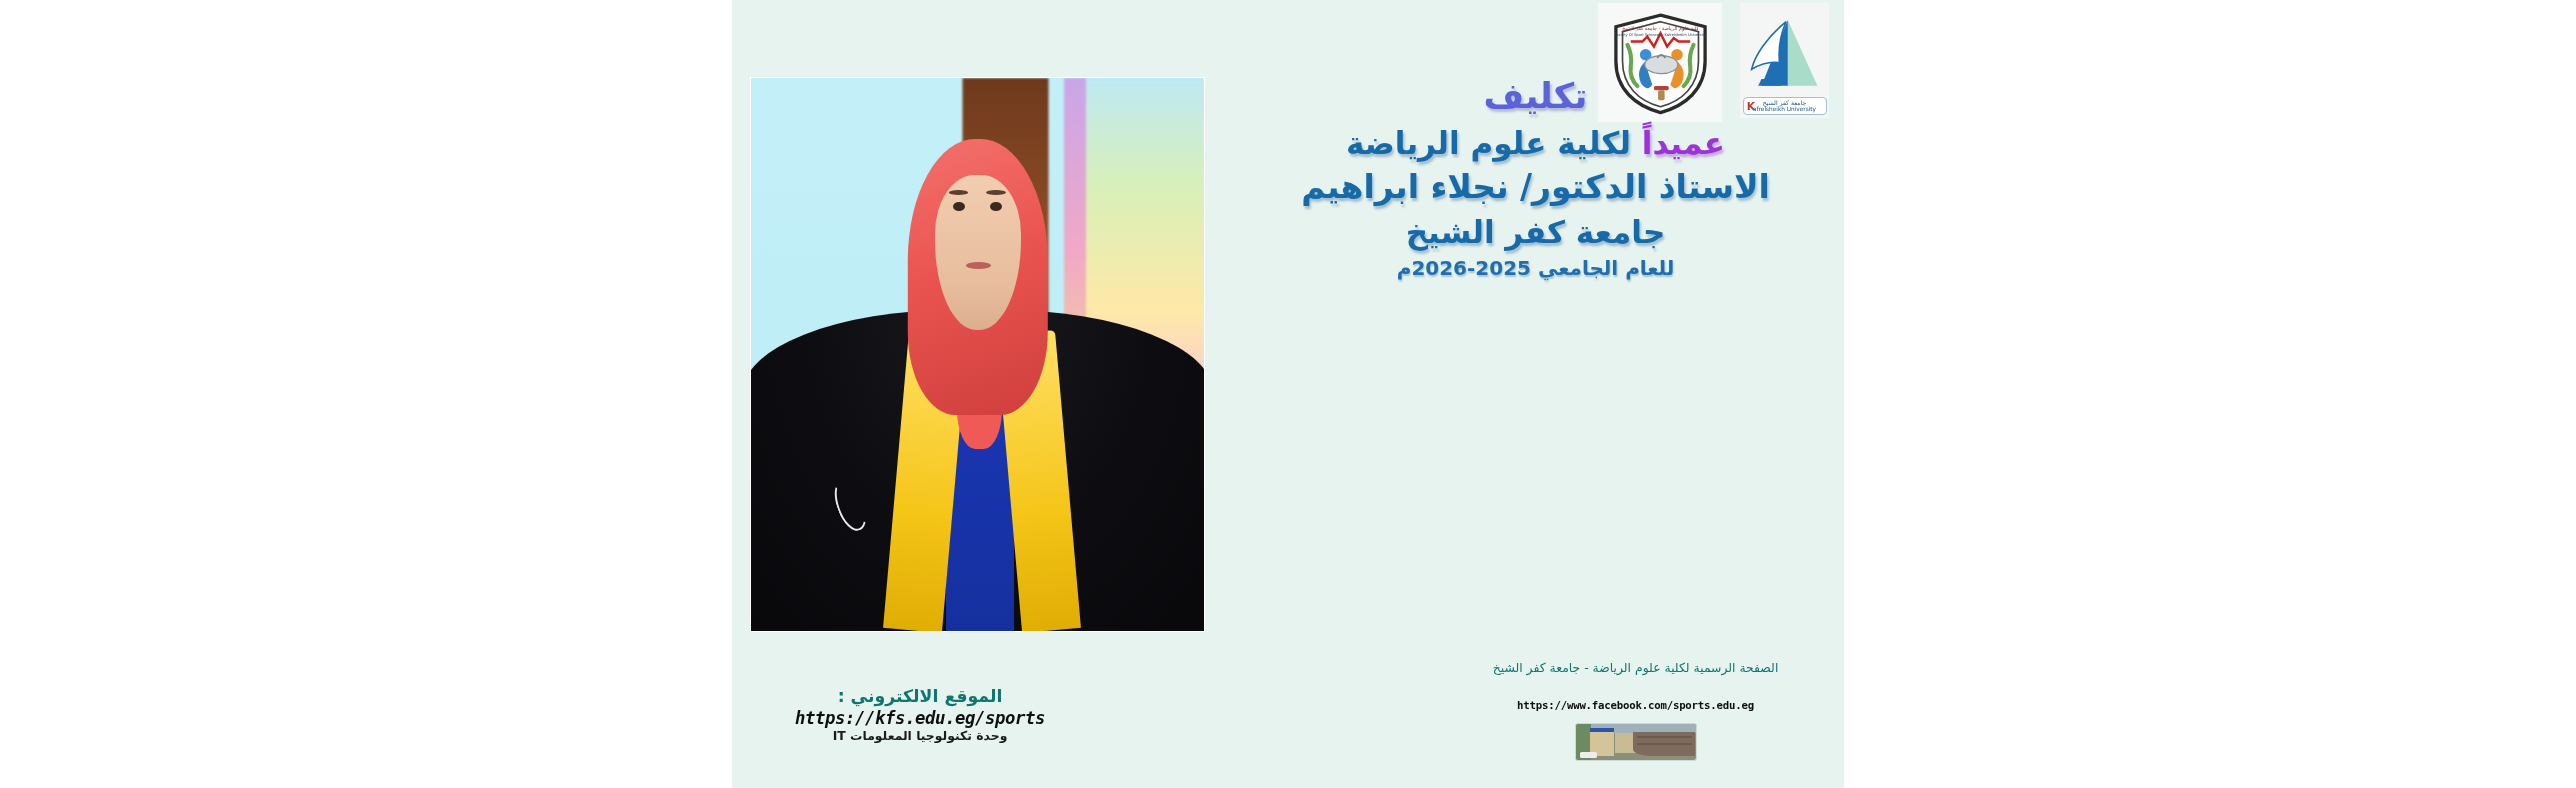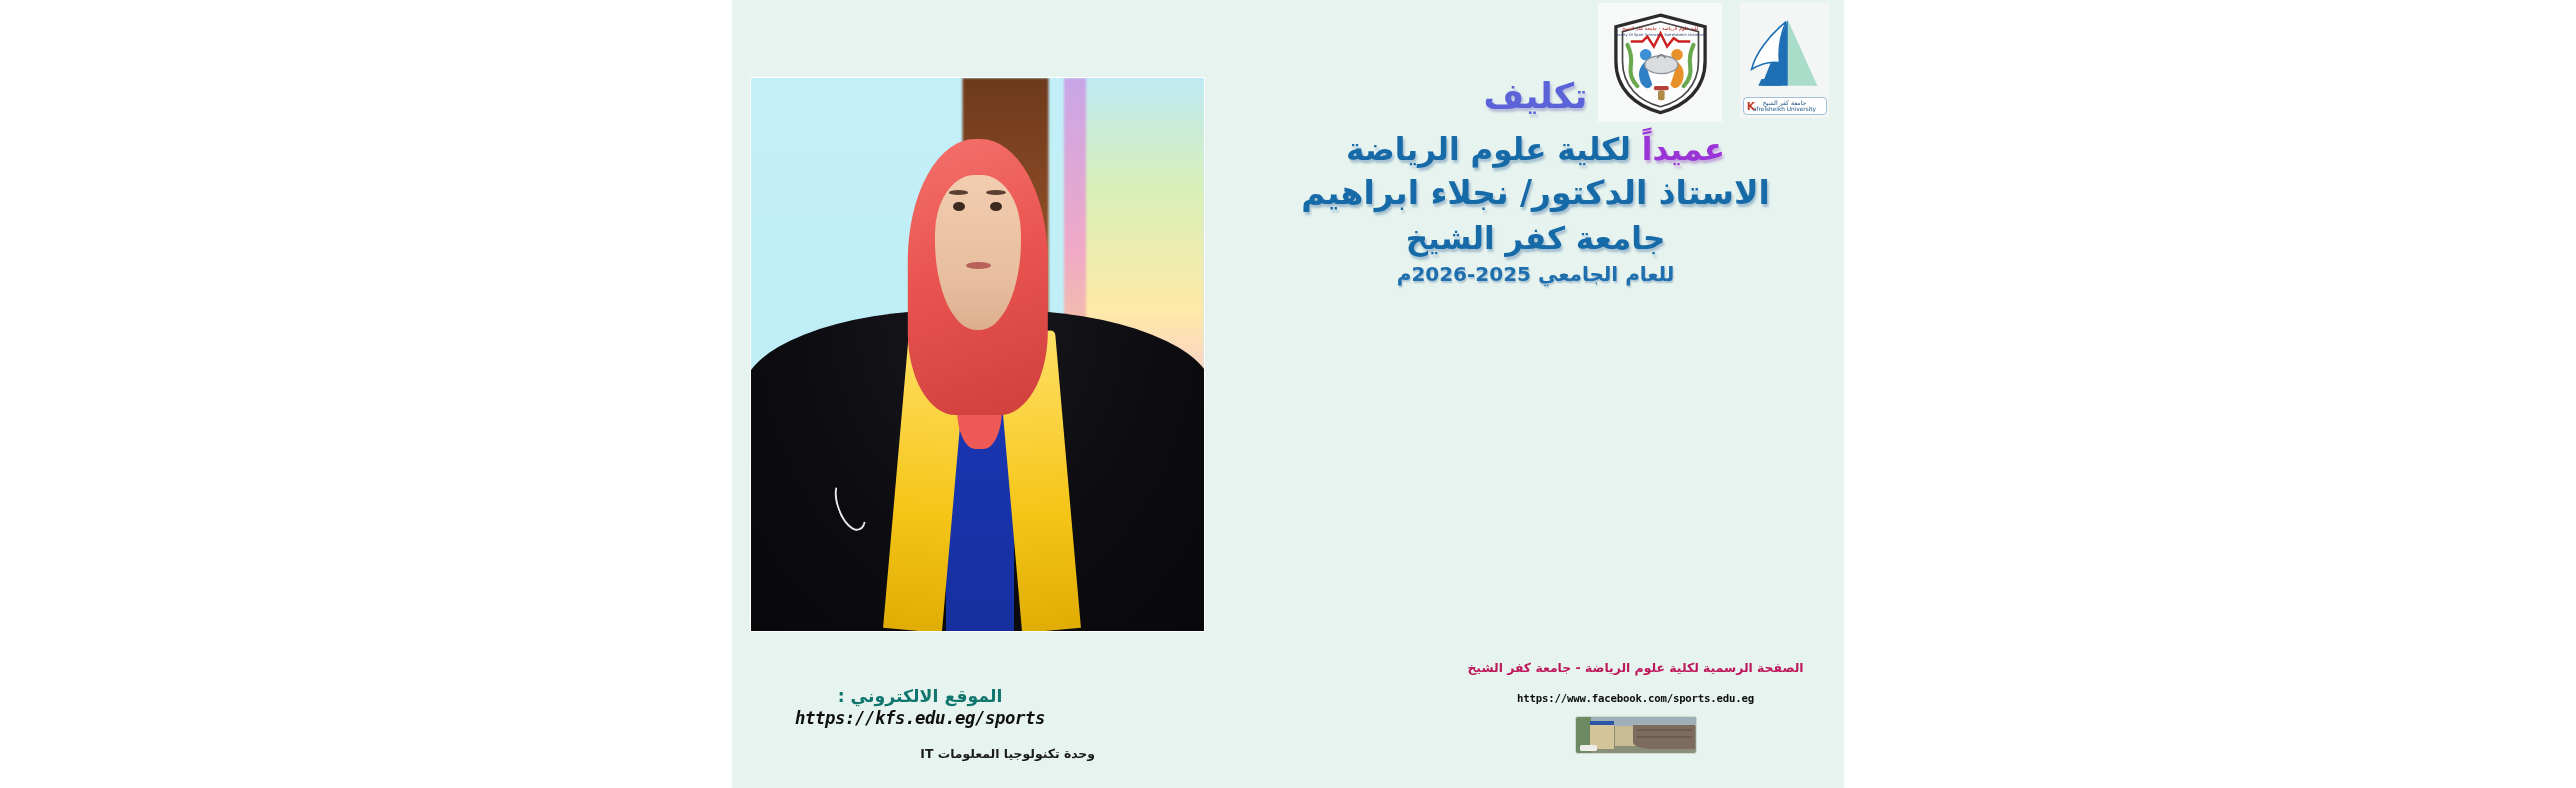--- a/index.html
+++ b/index.html
@@ -190,21 +190,21 @@
   .hl-line {
     font-weight: bold;
     line-height: 1.18;
     white-space: nowrap;
   }
   .hl-kalif {
     font-size: 35px;
     color: #5c63d8;
     text-shadow: 1.6px 2.5px 2.5px rgba(120,120,190,0.45);
     letter-spacing: 0.8px;
-    margin-bottom: 14px;
+    margin-bottom: 8px;
   }
   .hl-name {
     font-size: 33px;
     color: #176aa8;
     text-shadow: 1.6px 2.5px 2.5px rgba(60,110,160,0.40);
     margin-bottom: 6.6px;
   }
   .hl-role {
     font-size: 31px;
     color: #176aa8;
@@ -246,50 +246,48 @@
   .cl-url {
     font-family: "DejaVu Sans Mono", "Liberation Mono", monospace;
     font-size: 17.3px;
     font-weight: bold;
     color: #0f0f10;
     direction: ltr;
     letter-spacing: -0.4px;
     font-style: italic;
   }
   .cl-unit {
-    margin-top: 18px;
     font-size: 12.4px;
     font-weight: bold;
     color: #1b1b1d;
     direction: rtl;
-    text-align: right;
   }
 
   
   #contact-right {
     position: absolute;
     right: 23px;
     top: 659px;
     width: 371px;
     text-align: center;
     direction: rtl;
   }
   .cr-title {
     font-size: 12.4px;
-    font-weight: bold;
-    color: #be185d;
+    font-weight: normal;
+    color: #0f766e;
     line-height: 1.5;
   }
   .cr-url {
     font-family: "DejaVu Sans Mono", "Liberation Mono", monospace;
     font-size: 10.7px;
     font-weight: bold;
     color: #0e0e10;
     direction: ltr;
-    margin-top: 14px;
+    margin-top: 21px;
     letter-spacing: -0.2px;
   }
   #campus-photo {
     margin: 11.5px auto 0;
     width: 120px;
     height: 36px;
     border-radius: 3.3px;
     overflow: hidden;
     position: relative;
     background: #8a8f7a;

